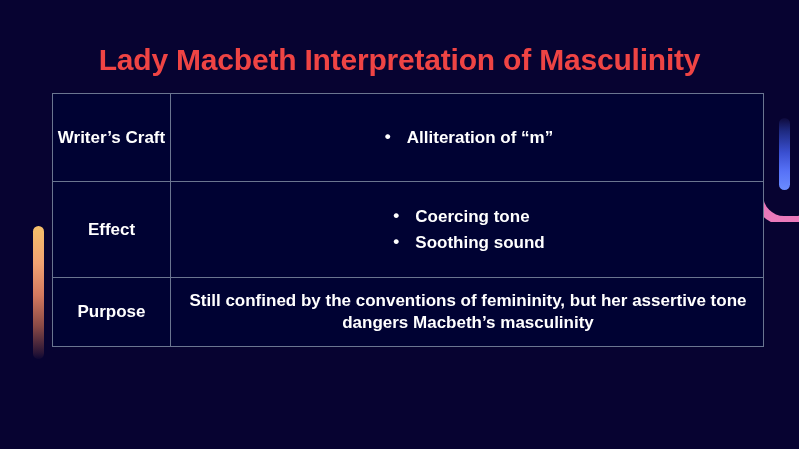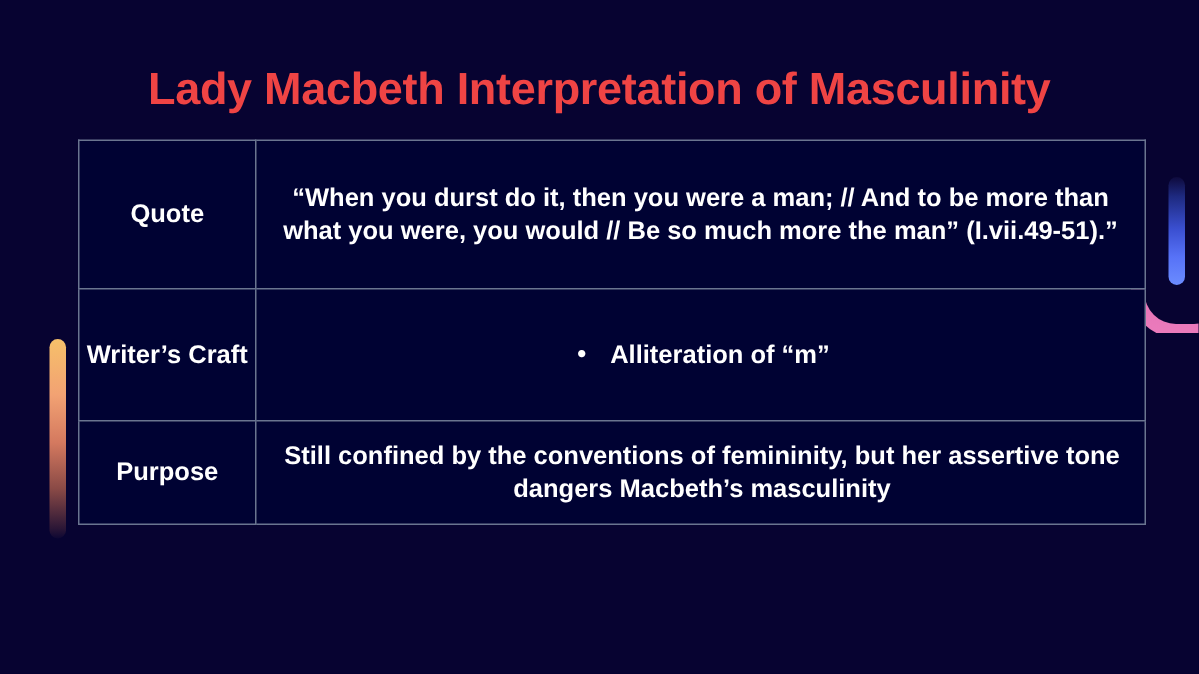--- a/index.html
+++ b/index.html
@@ -171,29 +171,34 @@
 
   <div class="deco-right-wrap">
     <div class="deco-u"></div>
     <div class="deco-blue-bar"></div>
   </div>
 
   <div class="title">Lady Macbeth Interpretation of Masculinity</div>
 
   <table class="tbl">
     <tbody>
-      <tr class="r1 row-quote">
-        <td class="label">Quote</td>
-        <td class="content">“When you durst do it, then you were a man; // And to be more than what you were, you would // Be so much more the man” (I.vii.49-51).”</td>
-      </tr>
       <tr class="r2 row-craft">
         <td class="label">Writer’s Craft</td>
         <td class="content">
           <ul class="bullets">
             <li>Alliteration of “m”</li>
+          </ul>
+        </td>
+      </tr>
+      <tr class="r3 row-effect">
+        <td class="label">Effect</td>
+        <td class="content">
+          <ul class="bullets">
+            <li>Coercing tone</li>
+            <li>Soothing sound</li>
           </ul>
         </td>
       </tr>
       <tr class="r4 row-purpose">
         <td class="label">Purpose</td>
         <td class="content">Still confined by the conventions of femininity, but her assertive tone dangers Macbeth’s masculinity</td>
       </tr>
     </tbody>
   </table>
 

